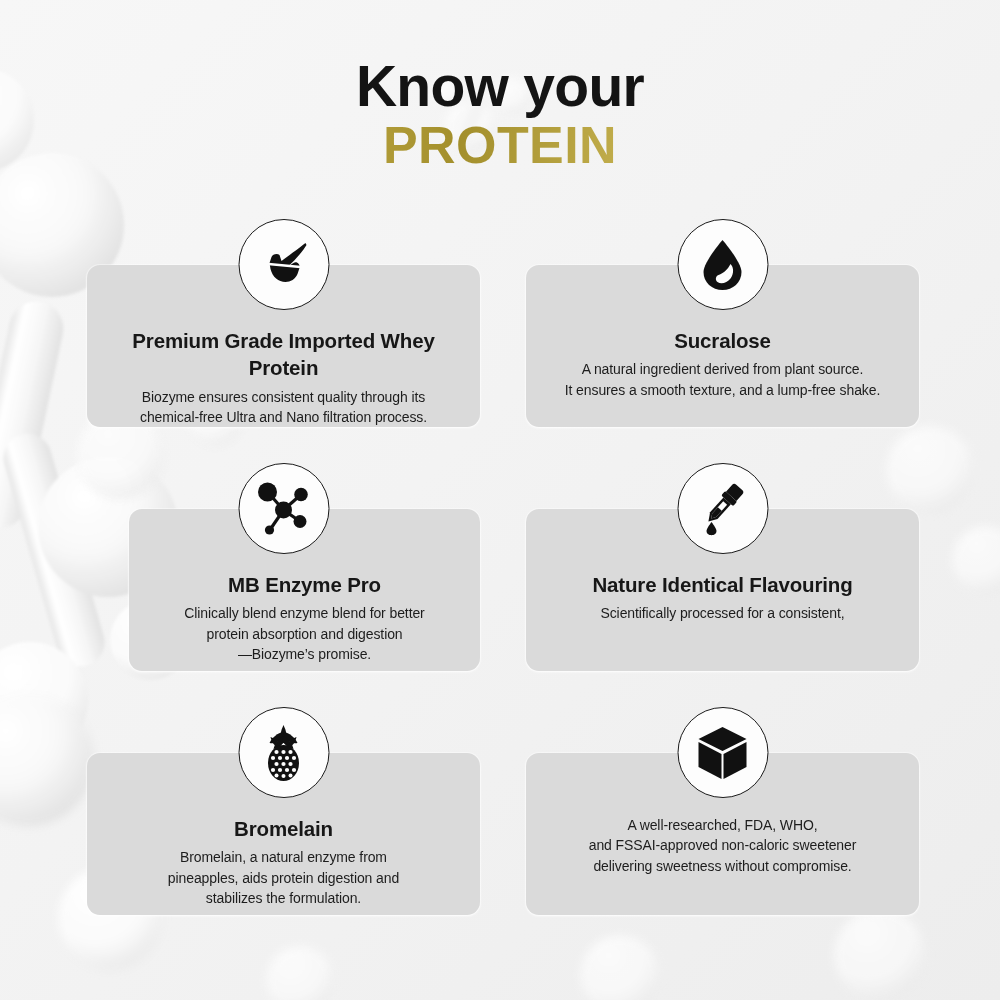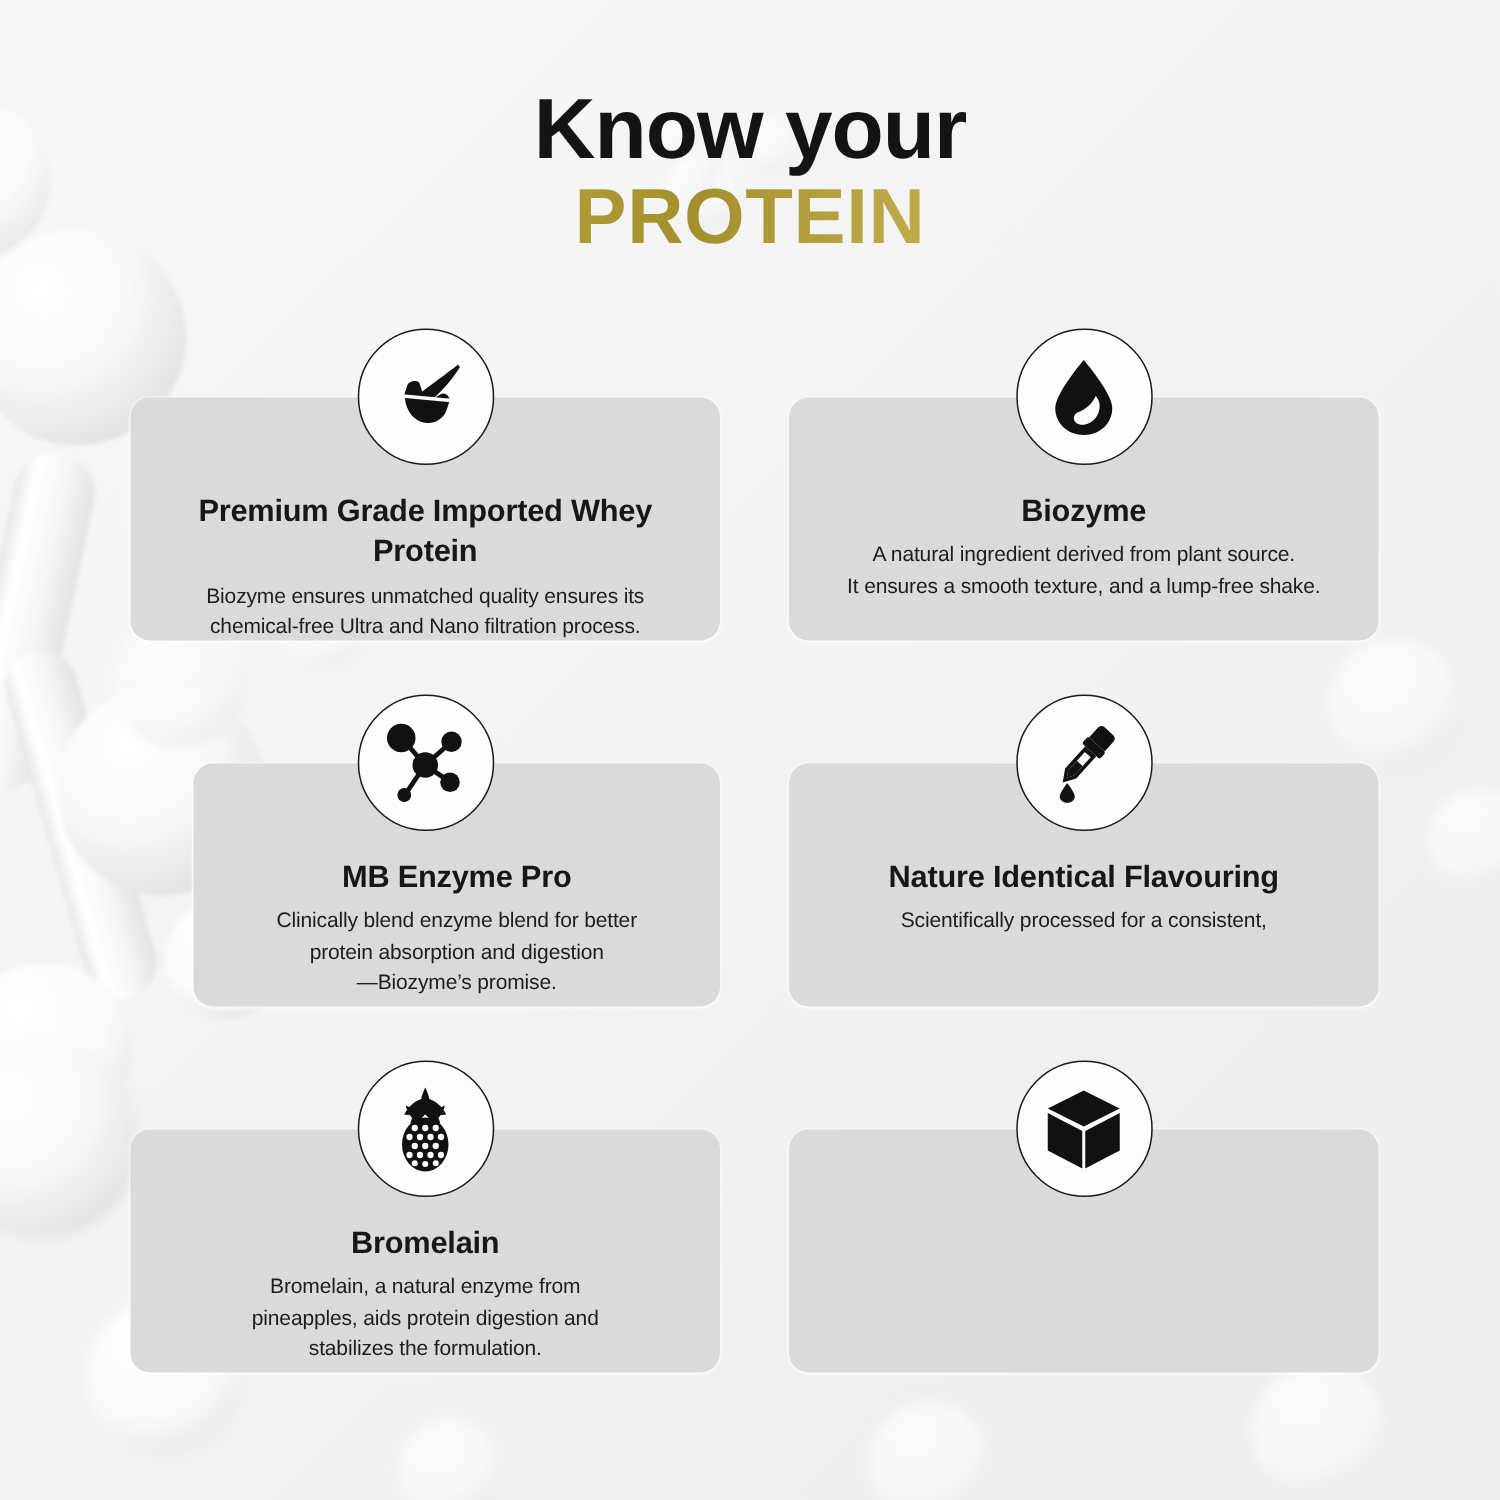--- a/index.html
+++ b/index.html
@@ -186,36 +186,36 @@
           <path d="M50 6 C46 9 37 16 26 24 L24 18 C22 16 17 17 16 20 L14 26 L15 32 C17 40 23 45 30 45 C35 45 40 42 42 37 L44 31 C45 27 41 24 38 26 L33 29 C41 22 48 13 51 8 Z" fill="#111"></path>
           <path d="M13 27 L45 30" stroke="#fdfdfd" stroke-width="2.4" fill="none"></path>
         </svg>
       </div>
       <div class="card h1">
         <div class="card-title">
           <span>Premium Grade</span>
           <span>Imported Whey Protein</span>
         </div>
         <div class="card-body">
-          <span>Biozyme ensures unmatched quality ensures its</span>
+          <span>Biozyme ensures consistent quality through its</span>
           <span>chemical-free Ultra and Nano filtration process.</span>
         </div>
       </div>
     </div>
 
     <div class="cell">
       <div class="badge">
         <svg width="50" height="54" viewBox="0 0 50 54">
           <path d="M25 2 C25 2 6 24 6 34 C6 44.5 14.5 52 25 52 C35.5 52 44 44.5 44 34 C44 24 25 2 25 2 Z" fill="#111"></path>
           <path d="M33 26 C30 32 26 35 21 37 C18 38.2 17.5 42 20 44 C23.5 46.5 29.5 45 33 40.5 C36.5 36 36.5 29.5 33 26 Z" fill="#fdfdfd"></path>
         </svg>
       </div>
       <div class="card h1">
         <div class="card-title">
-          <span>Biozyme</span>
+          <span>Sucralose</span>
         </div>
         <div class="card-body">
           <span>A natural ingredient derived from plant source.</span>
           <span>It ensures a smooth texture, and a lump-free shake.</span>
         </div>
       </div>
     </div>
 
     <div class="cell">
       <div class="badge">
@@ -322,17 +322,22 @@
         <svg width="54" height="56" viewBox="0 0 54 56">
 
           <path d="M27 2 L51 14 L27 26 L3 14 Z" fill="#111"></path>
 
           <path d="M3 17 L26 29 L26 54 L3 42 Z" fill="#111"></path>
 
           <path d="M51 17 L28 29 L28 54 L51 42 Z" fill="#111"></path>
         </svg>
       </div>
       <div class="card h3">
+        <div class="card-body">
+          <span>A well-researched, FDA, WHO,</span>
+          <span>and FSSAI-approved non-caloric sweetener</span>
+          <span>delivering sweetness without compromise.</span>
+        </div>
       </div>
     </div>
 
   </div>
 </div>
 
 </body></html>

